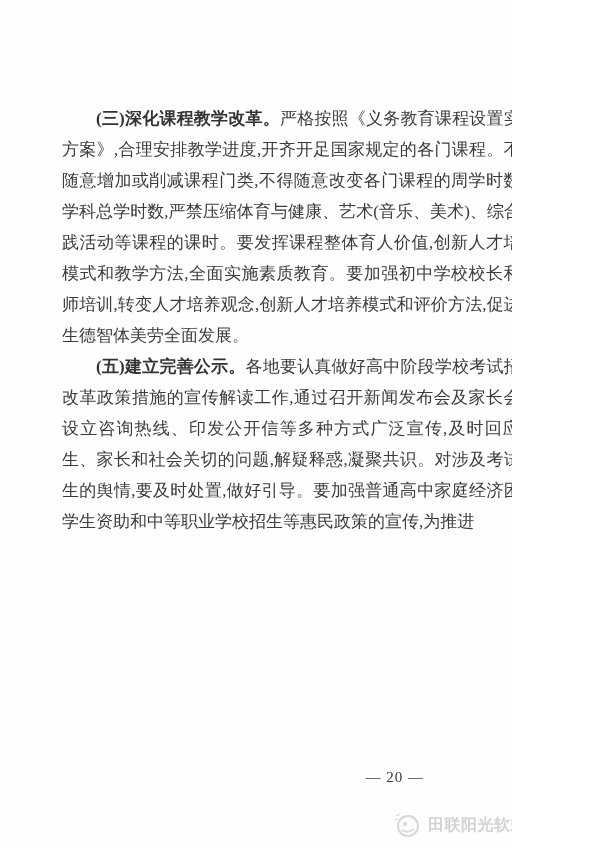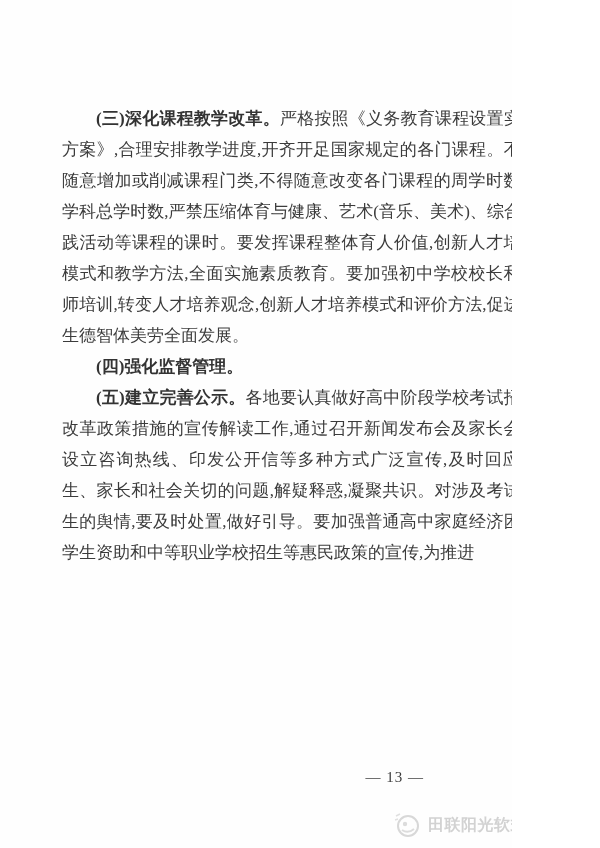--- a/index.html
+++ b/index.html
@@ -67,27 +67,26 @@
   }
 </style>
 </head>
 <body>
 
 <div class="page">
 
   <div class="content">
     <p class="para"><b>(三)深化课程教学改革。</b><span>严格按照《义务教育课程设置实验方案》,合理安排教学进度,开齐开足国家规定的各门课程。不得随意增加或削减课程门类,不得随意改变各门课程的周学时数和学科总学时数,严禁压缩体育与健康、艺术(音乐、美术)、综合实践活动等课程的课时。要发挥课程整体育人价值,创新人才培养模式和教学方法,全面实施素质教育。要加强初中学校校长和教师培训,转变人才培养观念,创新人才培养模式和评价方法,促进学生德智体美劳全面发展。</span></p>
 
-    <p class="para"><b>(四)强化监督管理。</b><span></span></p>
 
 
     <p class="para"><b>(五)建立完善公示。</b><span>各地要认真做好高中阶段学校考试招生改革政策措施的宣传解读工作,通过召开新闻发布会及家长会、设立咨询热线、印发公开信等多种方式广泛宣传,及时回应学生、家长和社会关切的问题,解疑释惑,凝聚共识。对涉及考试招生的舆情,要及时处置,做好引导。要加强普通高中家庭经济困难学生资助和中等职业学校招生等惠民政策的宣传,为推进</span></p>
   </div>
 
-  <div class="page-number">— 13 —</div>
+  <div class="page-number">— 20 —</div>
 
   <div class="watermark">
     <span class="watermark-logo">
       <svg width="30" height="30" viewBox="0 0 30 30" xmlns="http://www.w3.org/2000/svg">
         <circle cx="16" cy="16" r="10" fill="none" stroke="#d8d8d8" stroke-width="2"></circle>
         <circle cx="13" cy="14" r="2.2" fill="#dcdcdc"></circle>
         <path d="M10 20 Q 16 24 22 19" fill="none" stroke="#dcdcdc" stroke-width="2"></path>
         <path d="M4 6 L 8 4 M3 10 L 6 9" fill="none" stroke="#e0e0e0" stroke-width="1.5"></path>
       </svg>
     </span>

